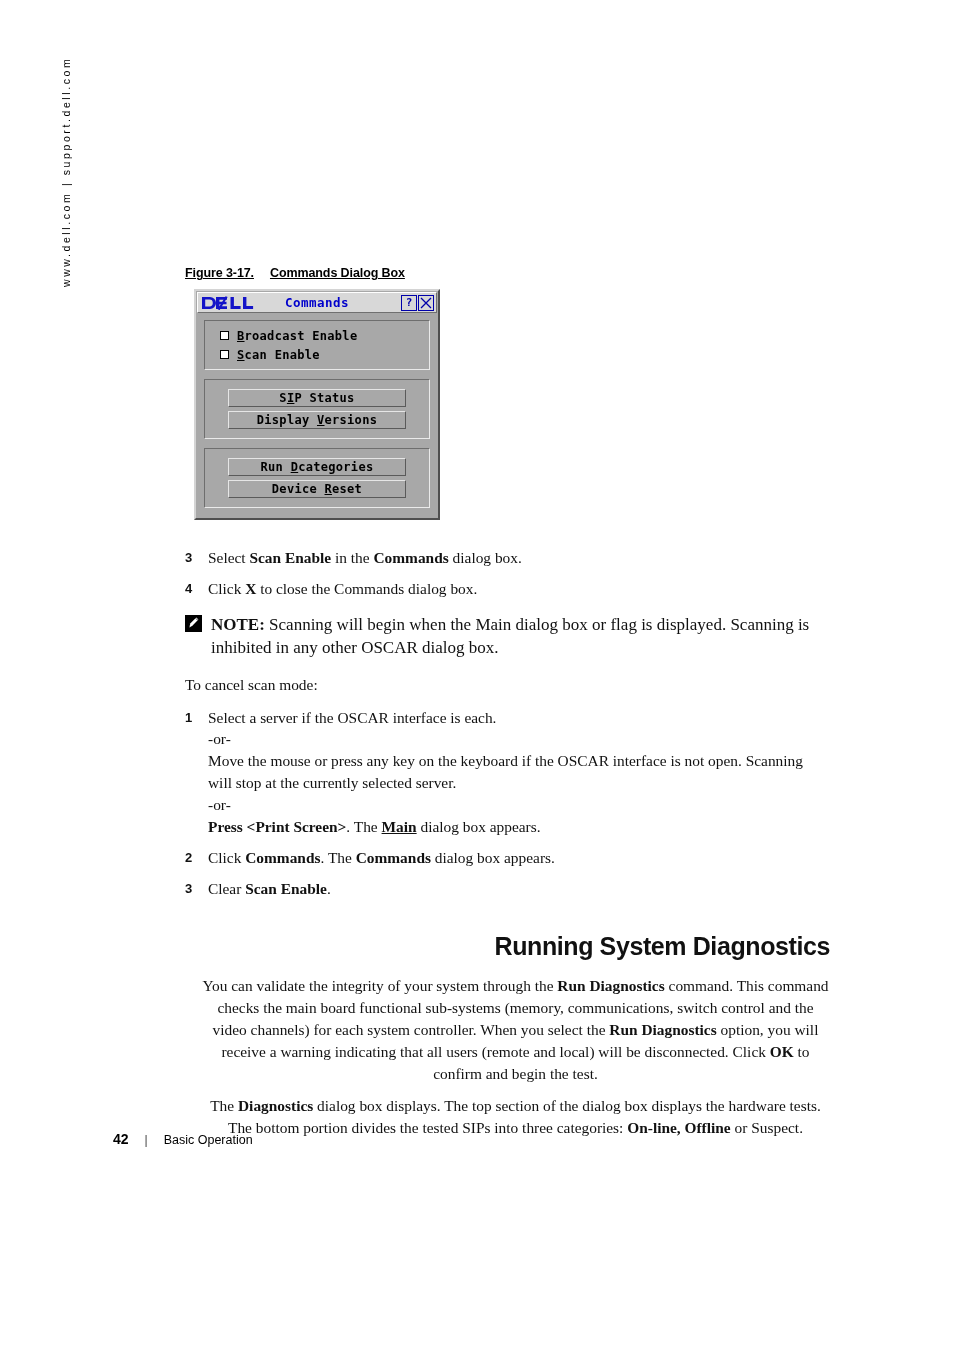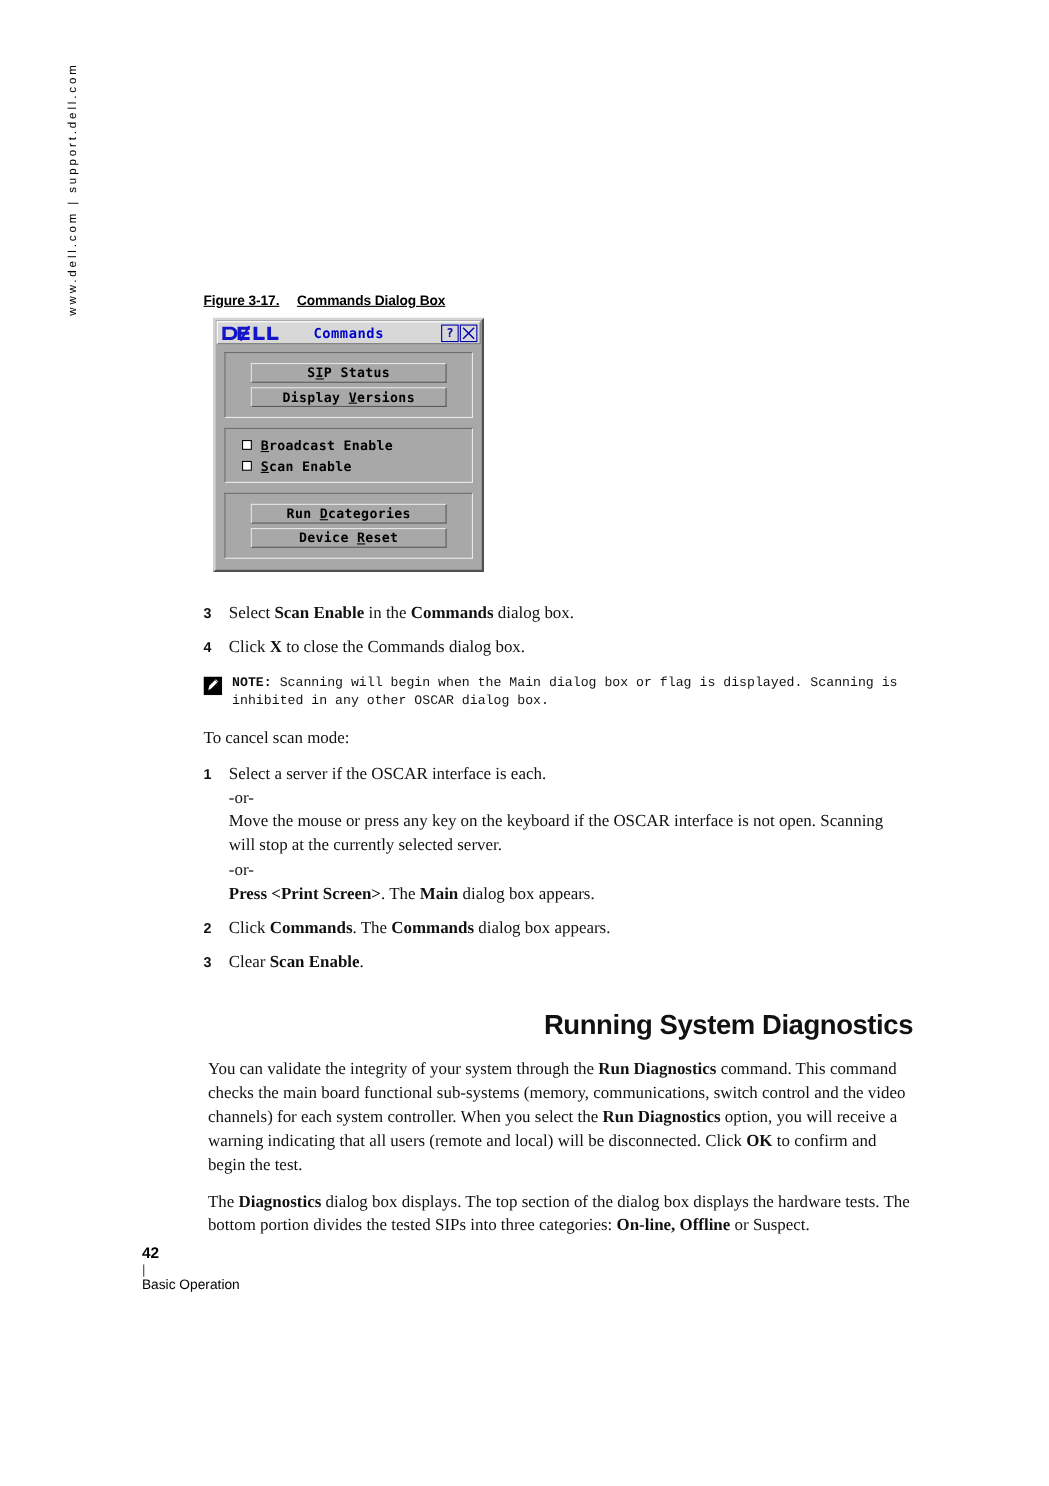--- a/index.html
+++ b/index.html
@@ -212,51 +212,50 @@
     align-items: flex-start;
   }
   .note-icon {
     width: 17px;
     height: 17px;
     flex: none;
     margin-right: 9px;
     margin-top: 2px;
   }
   .note-text {
-    font-family: Liberation Mono, monospace;
-    font-size: 12px;
+    font-family: Liberation Serif, serif;
+    font-size: 17px;
     line-height: 1.38;
     flex: 1;
   }
   .note-text .b { font-weight: bold; }
 
   .plain-line { margin: 14px 0 11px 0; }
 
   h2.section {
     font-family: "Liberation Sans", sans-serif;
     font-size: 25px;
     font-weight: bold;
     letter-spacing: -0.4px;
     margin: 29px 0 11px 0;
     text-align: right;
   }
   p.para {
-    margin: 0 0 11px 4px;
-    text-align: left;
+    margin: 0 0 11px 16px;
+    text-align: center;
   }
 
   
   .footer {
     position: absolute;
     left: 113px;
     top: 1131px;
     display: flex;
     align-items: baseline;
     font-family: "Liberation Sans", sans-serif;
-    flex-direction: column;
   }
   .footer .pg {
     font-weight: bold;
     font-size: 14px;
   }
   .footer .sep {
     margin: 0 16px;
     font-size: 12px;
     color: #444;
   }
@@ -296,33 +295,33 @@
         <svg width="12" height="12" viewBox="0 0 12 12" aria-hidden="true">
           <path d="M1 1 L11 11 M11 1 L1 11" stroke="#0000aa" stroke-width="1.3" fill="none"></path>
         </svg>
       </span>
     </span>
   </div>
 
   <div class="dlg-body">
 
     <div class="group">
-      <span class="btn"><span>S</span><span class="mn">I</span><span>P Status</span></span>
-      <span class="btn"><span>Display </span><span class="mn">V</span><span>ersions</span></span>
-    </div>
-
-    <div class="group">
       <div class="chk-row">
         <span class="chk-box"></span>
         <span class="chk-label"><span class="mn">B</span><span>roadcast Enable</span></span>
       </div>
       <div class="chk-row">
         <span class="chk-box"></span>
         <span class="chk-label"><span class="mn">S</span><span>can Enable</span></span>
       </div>
+    </div>
+
+    <div class="group">
+      <span class="btn"><span>S</span><span class="mn">I</span><span>P Status</span></span>
+      <span class="btn"><span>Display </span><span class="mn">V</span><span>ersions</span></span>
     </div>
 
     <div class="group last">
       <span class="btn"><span>Run </span><span class="mn">D</span><span>categories</span></span>
       <span class="btn"><span>Device </span><span class="mn">R</span><span>eset</span></span>
     </div>
 
   </div>
 </div>
 
@@ -352,21 +351,21 @@
 
   <div class="plain-line">To cancel scan mode:</div>
 
   <div class="step">
     <span class="step-num">1</span>
     <span class="step-txt">
         <span class="sub"><span>Select a server if the OSCAR interface is each.</span></span>
         <span class="sub"><span>-or-</span></span>
         <span class="sub"><span>Move the mouse or press any key on the keyboard if the OSCAR interface is not open. Scanning will stop at the currently selected server.</span></span>
         <span class="sub"><span>-or-</span></span>
-        <span class="sub"><span style="font-weight: bold;">Press &lt;Print Screen&gt;</span><span>. The </span><span style="font-weight: bold;">Main</span><span> dialog box appears.</span></span>
+        <span class="sub"><span style="font-weight: bold;">Press &lt;Print Screen&gt;</span><span>. The </span><span style="font-weight: bold; text-decoration: underline;">Main</span><span> dialog box appears.</span></span>
       </span>
   </div>
 
   <div class="step">
     <span class="step-num">2</span>
     <span class="step-txt">
         <span class="sub"><span>Click </span><span style="font-weight: bold;">Commands</span><span>. The </span><span style="font-weight: bold;">Commands</span><span> dialog box appears.</span></span>
       </span>
   </div>
 

